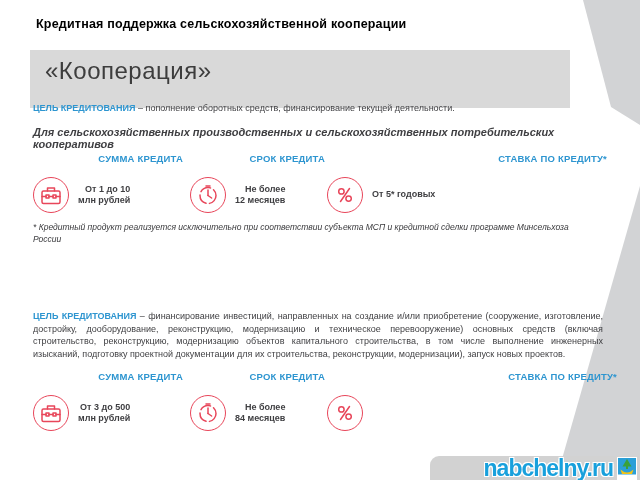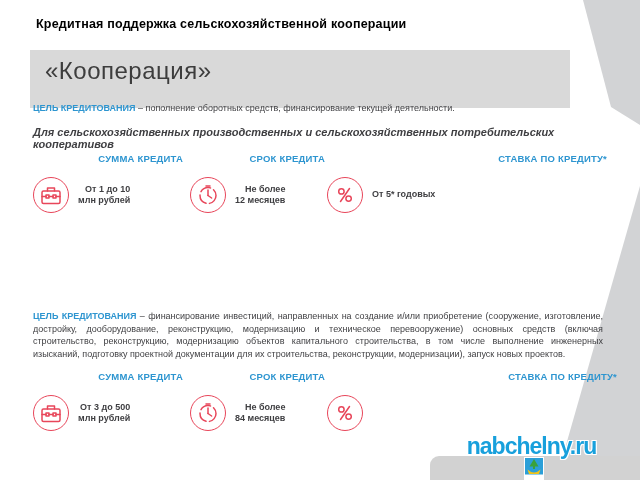--- a/index.html
+++ b/index.html
@@ -67,21 +67,21 @@
 
   svg.glyph{display:block;}
   svg.glyph path, svg.glyph rect, svg.glyph circle{
     fill:none;stroke:#e8465a;stroke-width:1.5;stroke-linecap:round;stroke-linejoin:round;
   }
 
   .watermark{
     position:absolute;left:430px;top:456px;width:210px;height:24px;
     background:#d2d2d2;border-top-left-radius:9px;
     display:flex;align-items:center;justify-content:flex-end;
-    padding-right:3px;box-sizing:border-box;flex-direction:column;
+    padding-right:3px;box-sizing:border-box;
   }
   .wm-text{
     font-size:23px;font-weight:bold;color:#18a0dc;letter-spacing:-1px;line-height:22px;
     text-shadow:-1px -1px 0 #fff,1px -1px 0 #fff,-1px 1px 0 #fff,1px 1px 0 #fff,0 1px 0 #fff,0 -1px 0 #fff;
     margin-right:4px;cursor:pointer;
   }
   .wm-emblem{display:inline-flex;}
 </style>
 </head>
 <body>
@@ -149,20 +149,21 @@
           <circle cx="6.4" cy="6.4" r="2.7"></circle>
           <circle cx="13.6" cy="13.6" r="2.7"></circle>
         </svg>
       </span>
       <div class="col-text">
         <div>От 5* годовых</div>
       </div>
     </div>
   </div>
 
+  <p class="footnote fn1">* Кредитный продукт реализуется исключительно при соответствии субъекта МСП и кредитной сделки программе Минсельхоза России</p>
 
 
   <p class="goal goal2"><span class="goal-label">ЦЕЛЬ КРЕДИТОВАНИЯ</span><span> – финансирование инвестиций, направленных на создание и/или приобретение (сооружение, изготовление, достройку, дооборудование, реконструкцию, модернизацию и техническое перевооружение) основных средств (включая строительство, реконструкцию, модернизацию объектов капитального строительства, в том числе выполнение инженерных изысканий, подготовку проектной документации для их строительства, реконструкции, модернизации), запуск новых проектов.</span></p>
 
   <div class="col s2c1">
     <div class="col-header">СУММА КРЕДИТА</div>
     <div class="col-body">
       <span class="icon-circle">
         <svg class="glyph" width="20" height="19" viewBox="0 0 20 19">
           <path d="M6.5 5 V2 h7 v3"></path>

